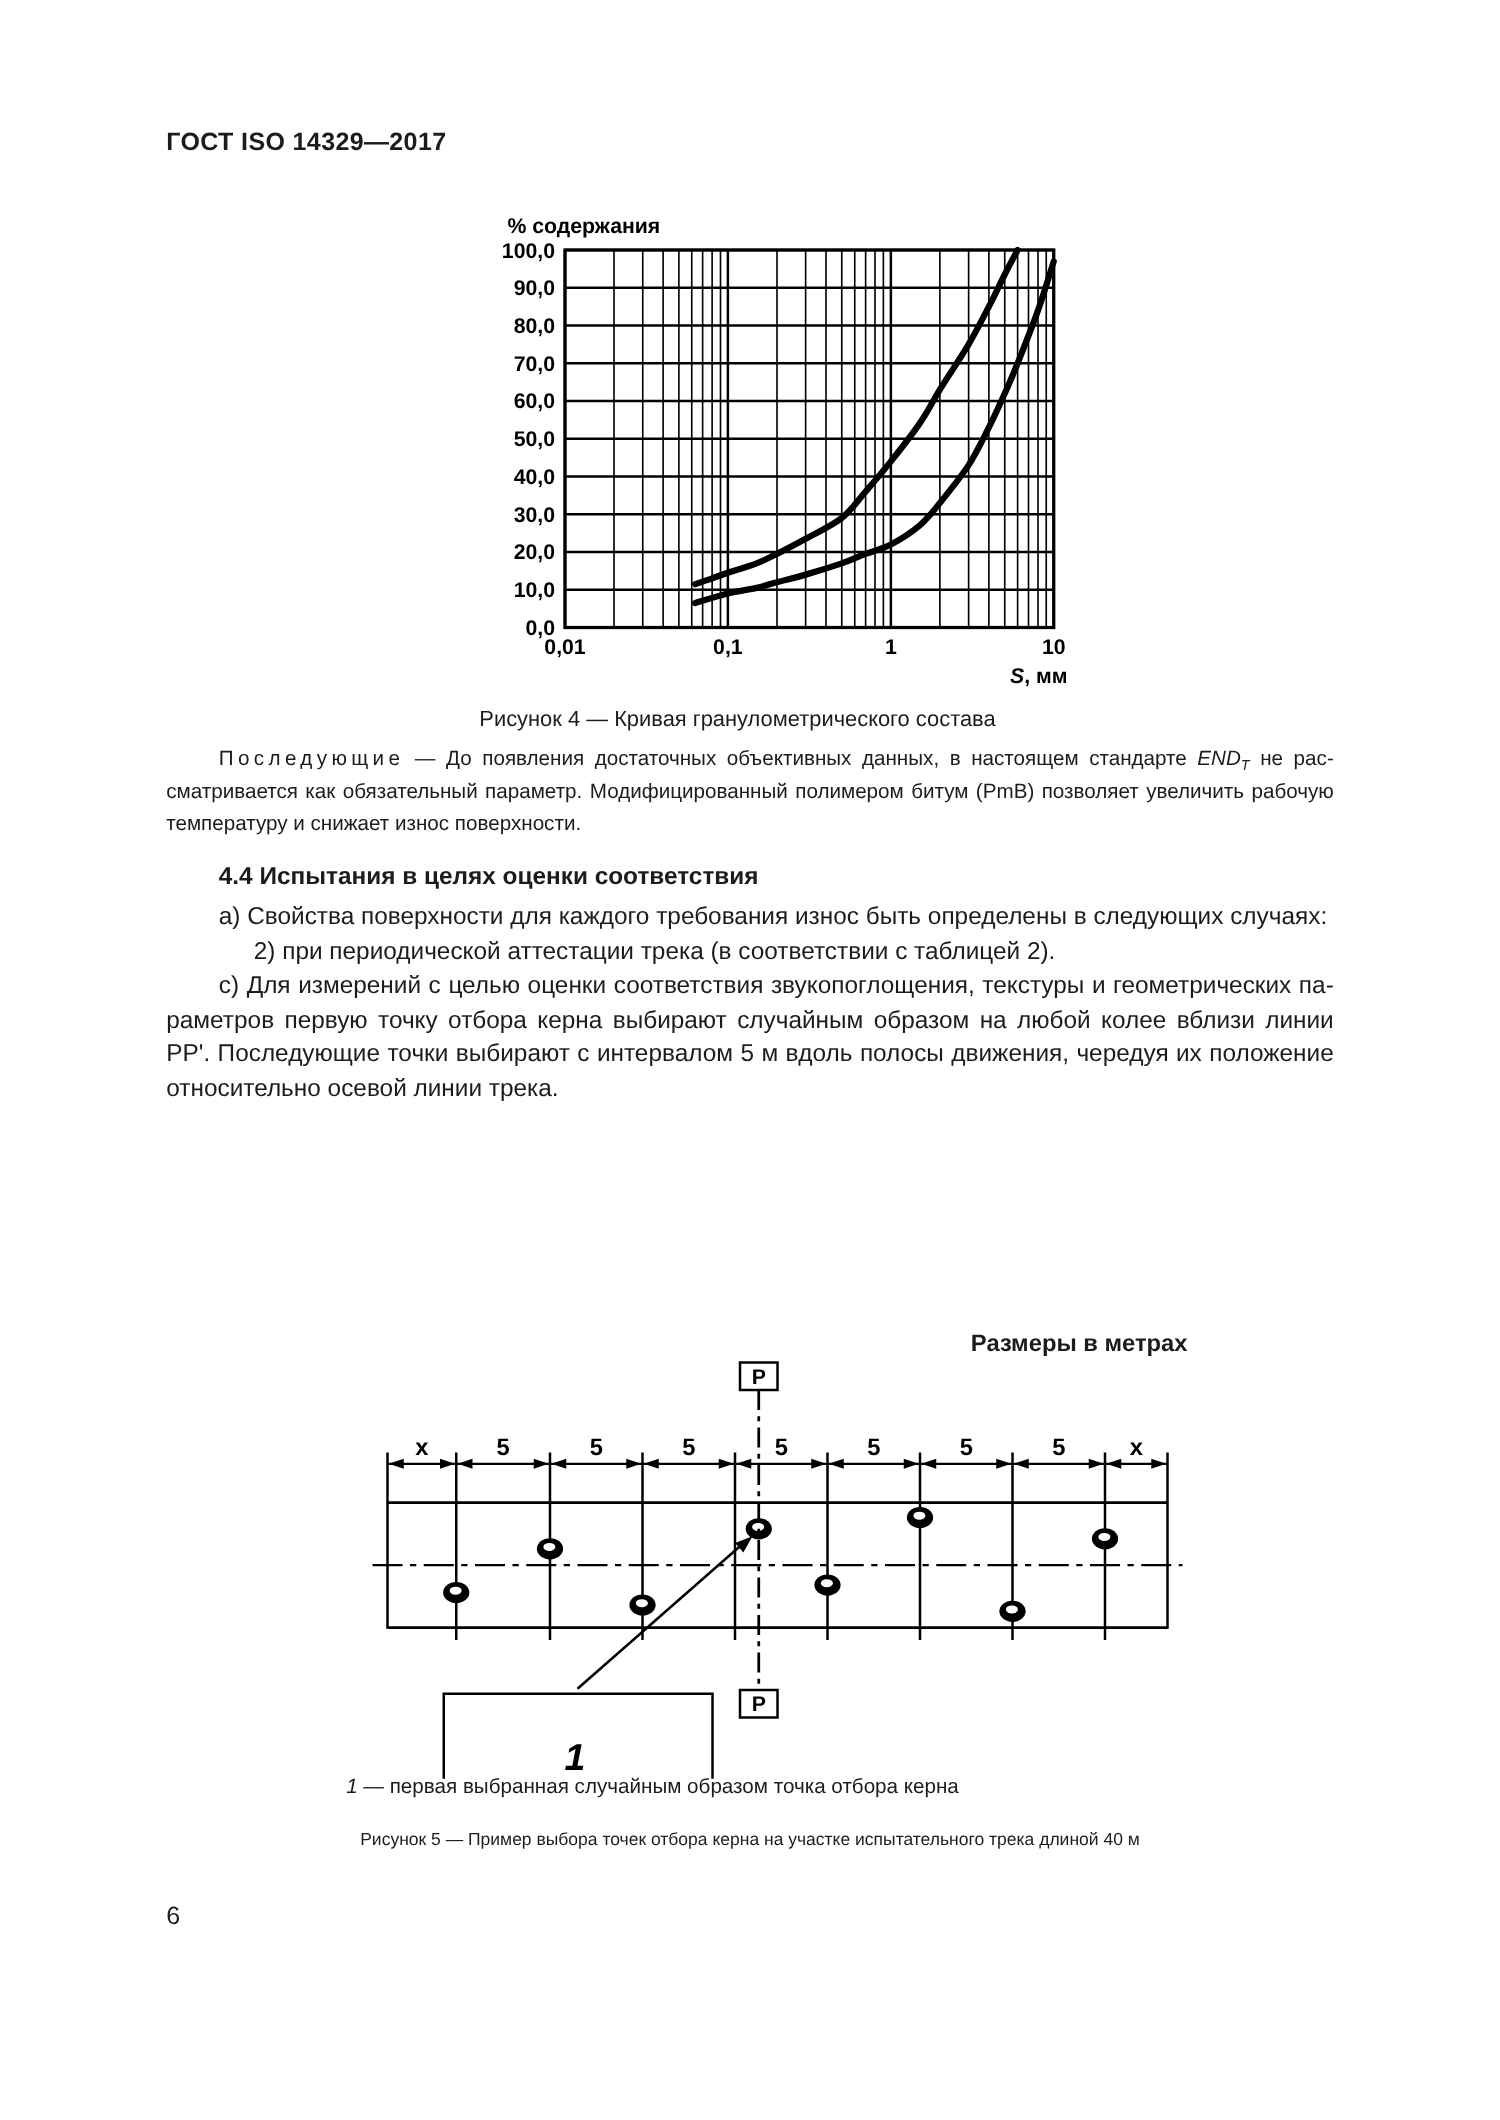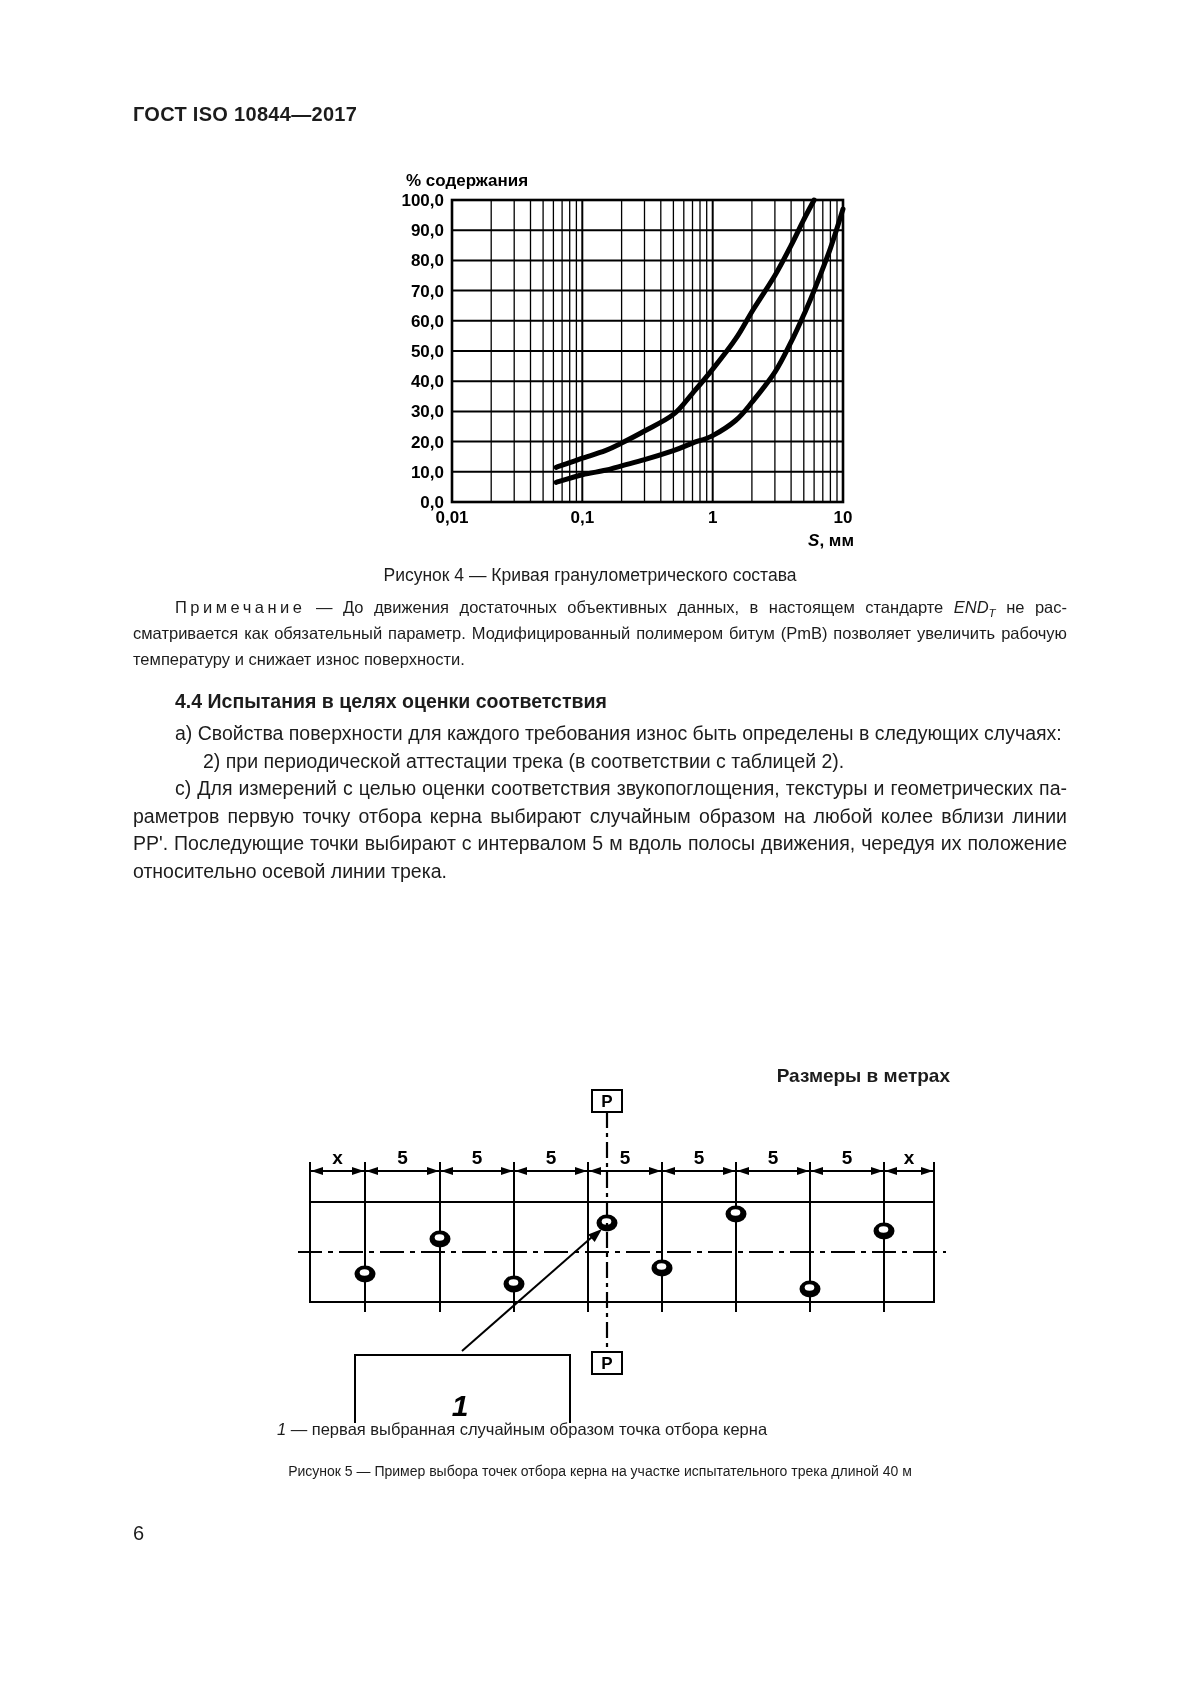--- a/index.html
+++ b/index.html
@@ -25,21 +25,21 @@
   .fig5-legend{left:0;top:1420px;width:1044px;text-align:center;font-size:16.5px;}
   .fig5-legend .num{font-style:italic;}
   .fig5-caption{left:0;top:1463px;width:1200px;text-align:center;font-size:14px;}
   .page-number{left:133px;top:1522px;font-size:20px;}
   svg text{font-family:"Liberation Sans", sans-serif;}
   sub{font-size:70%;line-height:0;}
 </style>
 </head>
 <body>
 
-<div class="abs doc-header">ГОСТ ISO 10844—2017</div>
+<div class="abs doc-header">ГОСТ ISO 14329—2017</div>
 
 <div class="abs chart-wrap">
   <svg id="chart4" width="500" height="400" viewBox="0 0 500 400">
     <g id="c4gen">
         <line x1="72" y1="347.0" x2="463" y2="347.0" stroke="#000" stroke-width="2"></line>
         <text x="64" y="353.0" font-size="17" font-weight="bold" fill="#000" text-anchor="end">0,0</text>
         <line x1="72" y1="316.8" x2="463" y2="316.8" stroke="#000" stroke-width="2"></line>
         <text x="64" y="322.8" font-size="17" font-weight="bold" fill="#000" text-anchor="end">10,0</text>
         <line x1="72" y1="286.6" x2="463" y2="286.6" stroke="#000" stroke-width="2"></line>
         <text x="64" y="292.6" font-size="17" font-weight="bold" fill="#000" text-anchor="end">20,0</text>
@@ -96,21 +96,21 @@
         <path d="M176.2,327.4C180.5,326.1 194.1,321.8 202.3,319.8C210.5,317.8 218.7,316.8 225.3,315.3C231.8,313.8 235.0,312.5 241.6,310.8C248.1,309.0 255.9,307.2 264.5,304.7C273.2,302.2 285.4,298.4 293.4,295.7C301.4,292.9 305.9,290.6 312.5,288.1C319.0,285.6 325.5,284.3 332.7,280.6C339.9,276.8 349.1,271.0 355.6,265.5C362.2,259.9 365.4,255.4 371.9,247.3C378.4,239.3 388.3,227.2 394.9,217.1C401.4,207.1 406.3,196.5 411.1,186.9C416.0,177.4 419.9,168.3 423.8,159.8C427.6,151.2 429.7,146.7 434.1,135.6C438.5,124.5 445.6,106.9 450.4,93.3C455.2,79.7 460.9,60.6 463.0,54.1" fill="none" stroke="#000" stroke-width="5" stroke-linecap="round" stroke-linejoin="round"></path>
       </g>
     <text id="c4title" x="26" y="31" font-size="17" font-weight="bold" fill="#000">% содержания</text>
     <text x="474" y="391" font-size="17" font-weight="bold" fill="#000" text-anchor="end"><tspan id="c4xlab-it" font-style="italic">S</tspan><tspan id="c4xlab-rest">, мм</tspan></text>
   </svg>
 </div>
 
 <div class="abs fig4-caption">Рисунок 4 — Кривая гранулометрического состава</div>
 
 <div class="abs note-block">
-  <span class="note-label">Примечание</span><span> — До движения достаточных объективных данных, в настоящем стандарте </span><i>END</i><sub><i>T</i></sub><span> не рас­сматривается как обязательный параметр. Модифицированный полимером битум (PmB) позволяет увеличить ра­бочую температуру и снижает износ поверхности.</span>
+  <span class="note-label">Последующие</span><span> — До появления достаточных объективных данных, в настоящем стандарте </span><i>END</i><sub><i>T</i></sub><span> не рас­сматривается как обязательный параметр. Модифицированный полимером битум (PmB) позволяет увеличить ра­бочую температуру и снижает износ поверхности.</span>
 </div>
 
 <div class="abs sec-heading">4.4 Испытания в целях оценки соответствия</div>
 
 <div class="abs body-block">
   <p class="item">a) Свойства поверхности для каждого требования износ быть определены в следующих слу­чаях:</p>
   <p class="sub">2) при периодической аттестации трека (в соответствии с таблицей 2).</p>
   <p class="item">c) Для измерений с целью оценки соответствия звукопоглощения, текстуры и геометрических па­раметров первую точку отбора керна выбирают случайным образом на любой колее вблизи линии PP'. Последующие точки выбирают с интервалом 5 м вдоль полосы движения, чередуя их положение от­носительно осевой линии трека.</p>
 </div>
 

